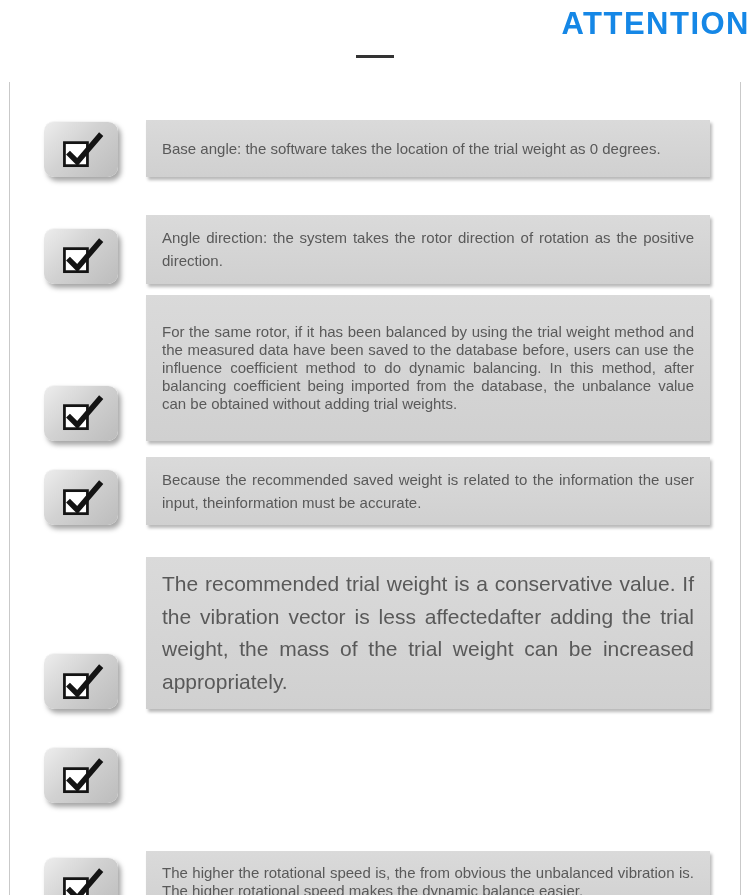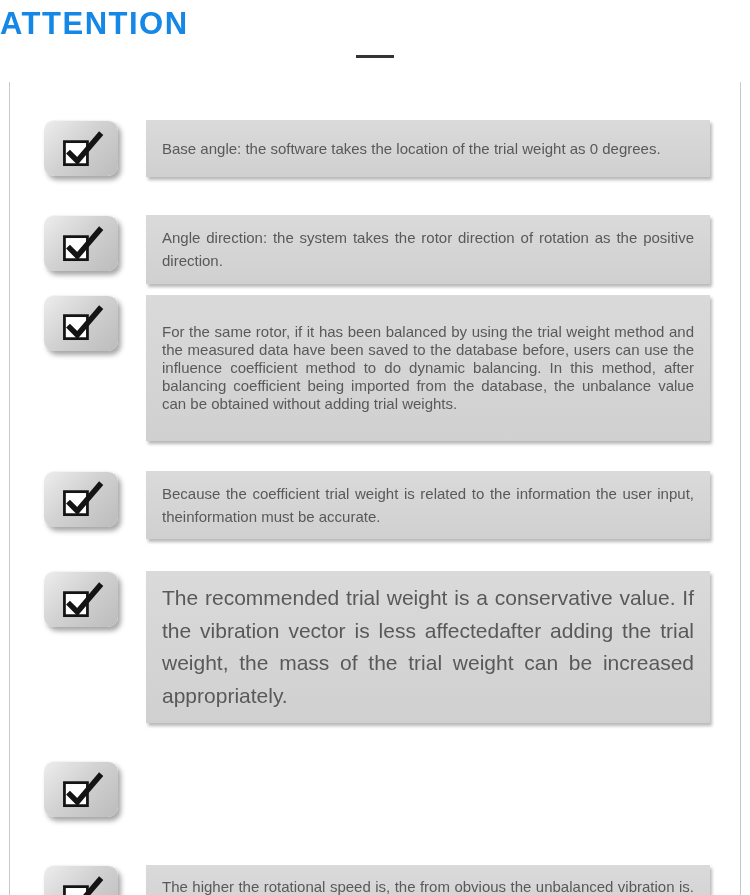--- a/index.html
+++ b/index.html
@@ -10,21 +10,21 @@
   *{box-sizing:border-box;margin:0;padding:0;}
   html,body{background:#ffffff;}
   body{
     width:750px;
     height:895px;
     margin:0 auto;
     font-family:"Liberation Sans","DejaVu Sans",sans-serif;
     overflow:hidden;
   }
   .header{
-    text-align:left;
+    text-align:right;
     padding-top:6px;
   }
   .title{
     color:var(--accent,#1587e6);
     font-size:31px;
     font-weight:bold;
     letter-spacing:1.5px;
   }
   .title-underline{
     width:38px;
@@ -35,21 +35,21 @@
   .panel{
     margin:24px 9px 0 9px;
     border-left:1px solid #c9c9c9;
     border-right:1px solid #c9c9c9;
     border-bottom:1px solid #c9c9c9;
     padding:38px 30px 24px 34px;
     min-height:798px;
   }
   .row{
     display:flex;
-    align-items:flex-start;
+    align-items:flex-end;
     gap:28px;
   }
   .check-icon{
     flex:none;
     width:74px;
     height:56px;
     border-radius:10px;
     background:linear-gradient(135deg,#ededed 0%,#d2d2d2 45%,#bcbcbc 100%);
     box-shadow:3px 4px 5px rgba(0,0,0,0.35);
     border-top:1px solid #f3f3f3;
@@ -71,21 +71,21 @@
   .note-box p{width:100%;text-align:justify;}
   .loose p{line-height:1.55;}
   .tight p{line-height:1.2;}
   .lg{font-size:21px;}
   
   .r1 .note-box{min-height:57px;}
   .r1{margin-bottom:38px;}
   .r2 .note-box{min-height:58px;}
   .r2{margin-bottom:11px;}
   .r3 .note-box{min-height:146px;}
-  .r3{margin-bottom:30px;}
+  .r3{margin-bottom:16px;}
   .r4 .note-box{min-height:60px;}
   .r4{margin-bottom:32px;}
   .r5 .note-box{min-height:78px;}
   .r5{margin-bottom:38px;}
   .r6 .note-box{min-height:80px;}
   .r6{margin-bottom:48px;}
   .r7 .note-box{min-height:62px;}
 </style>
 </head>
 <body>
@@ -136,21 +136,21 @@
     </div>
 
     <div class="row r4">
       <div class="check-icon">
         <svg width="46" height="40" viewBox="0 0 50 42">
           <rect x="7" y="13" width="25" height="25" fill="#ffffff" stroke="#141414" stroke-width="3"></rect>
           <path d="M13 26 L21 34 L45 6" fill="none" stroke="#141414" stroke-width="6" stroke-linecap="square"></path>
         </svg>
       </div>
       <div class="note-box loose">
-        <p>Because the coefficient trial weight is related to the information the user input, theinformation must be accurate.</p>
+        <p>Because the recommended saved weight is related to the information the user input, theinformation must be accurate.</p>
       </div>
     </div>
 
     <div class="row r5">
       <div class="check-icon">
         <svg width="46" height="40" viewBox="0 0 50 42">
           <rect x="7" y="13" width="25" height="25" fill="#ffffff" stroke="#141414" stroke-width="3"></rect>
           <path d="M13 26 L21 34 L45 6" fill="none" stroke="#141414" stroke-width="6" stroke-linecap="square"></path>
         </svg>
       </div>

